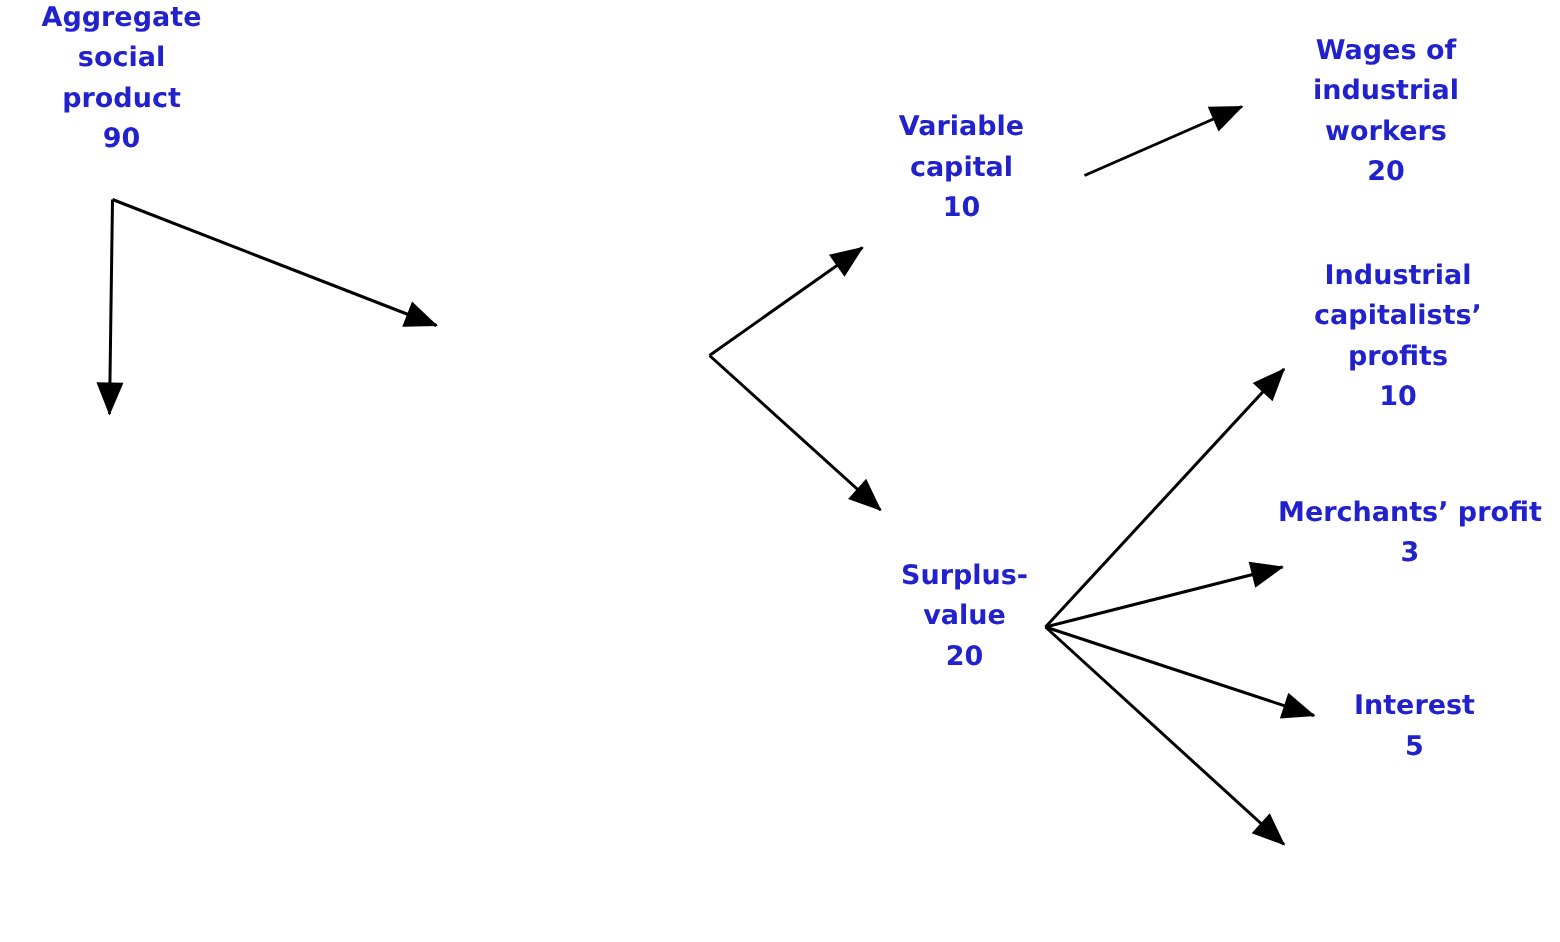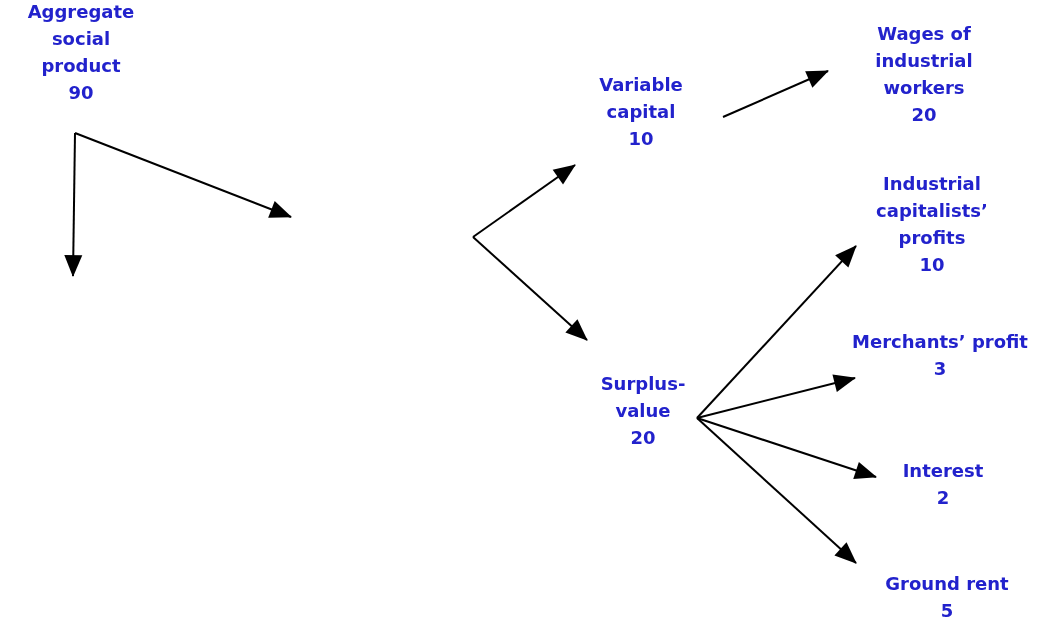--- a/index.html
+++ b/index.html
@@ -76,18 +76,16 @@
 
   <div class="node" id="node-indprofits">Industrial
 capitalists’
 profits
 10</div>
 
   <div class="node" id="node-merchants">Merchants’ profit
 3</div>
 
   <div class="node" id="node-interest">Interest
-2</div>
+5</div>
 
-  <div class="node" id="node-groundrent">Ground rent
-5</div>
 
 </div>
 
 </body></html>

